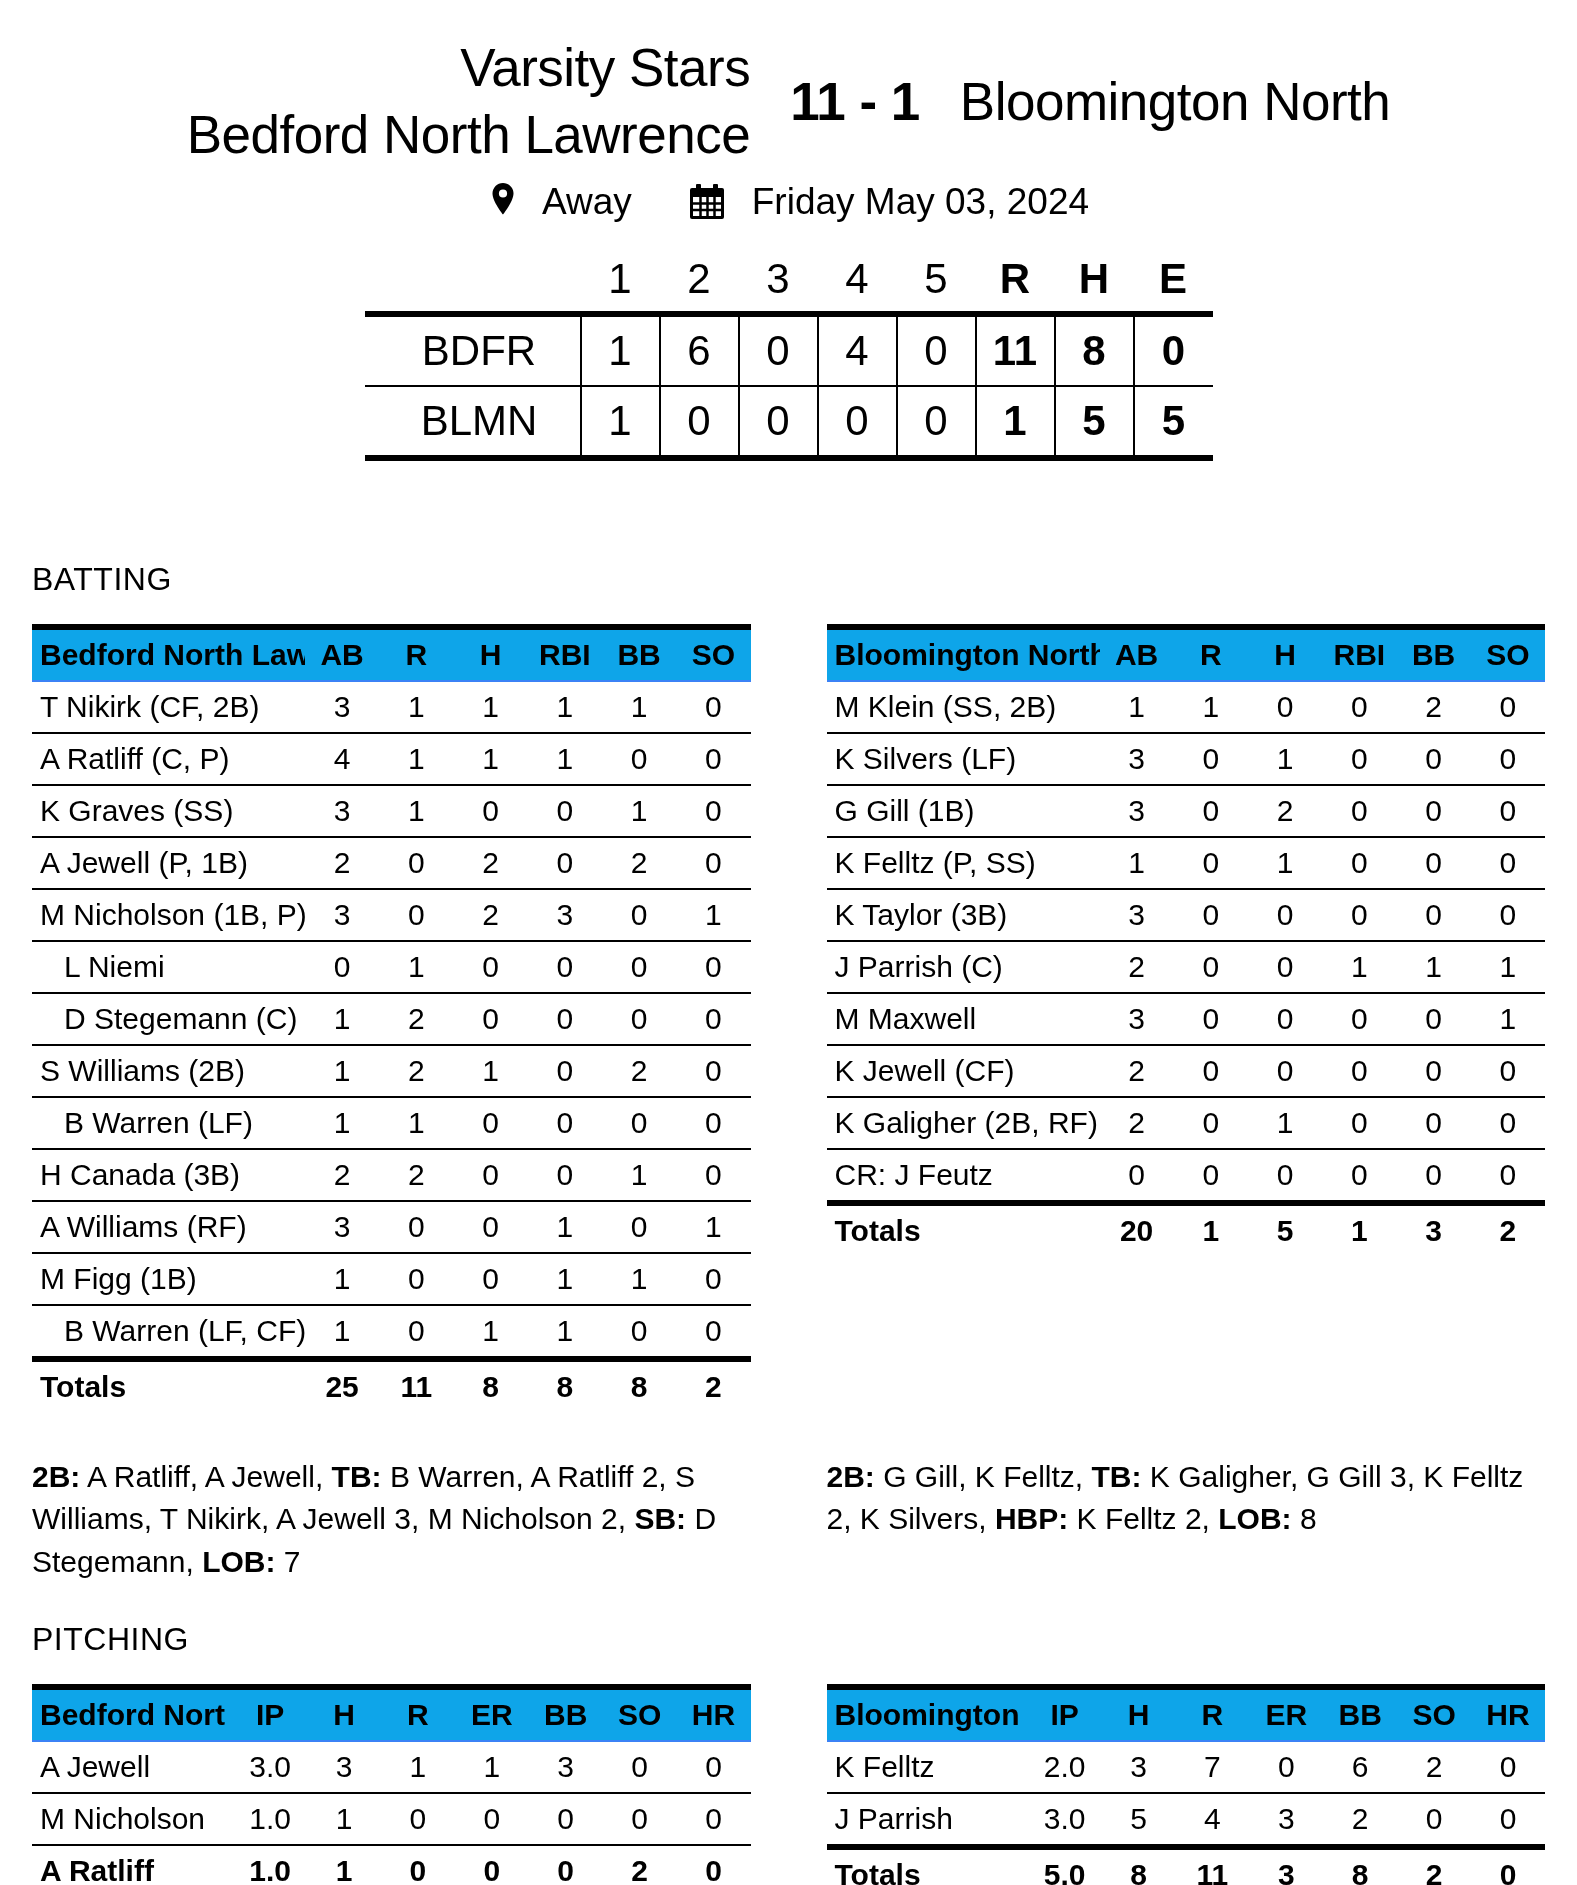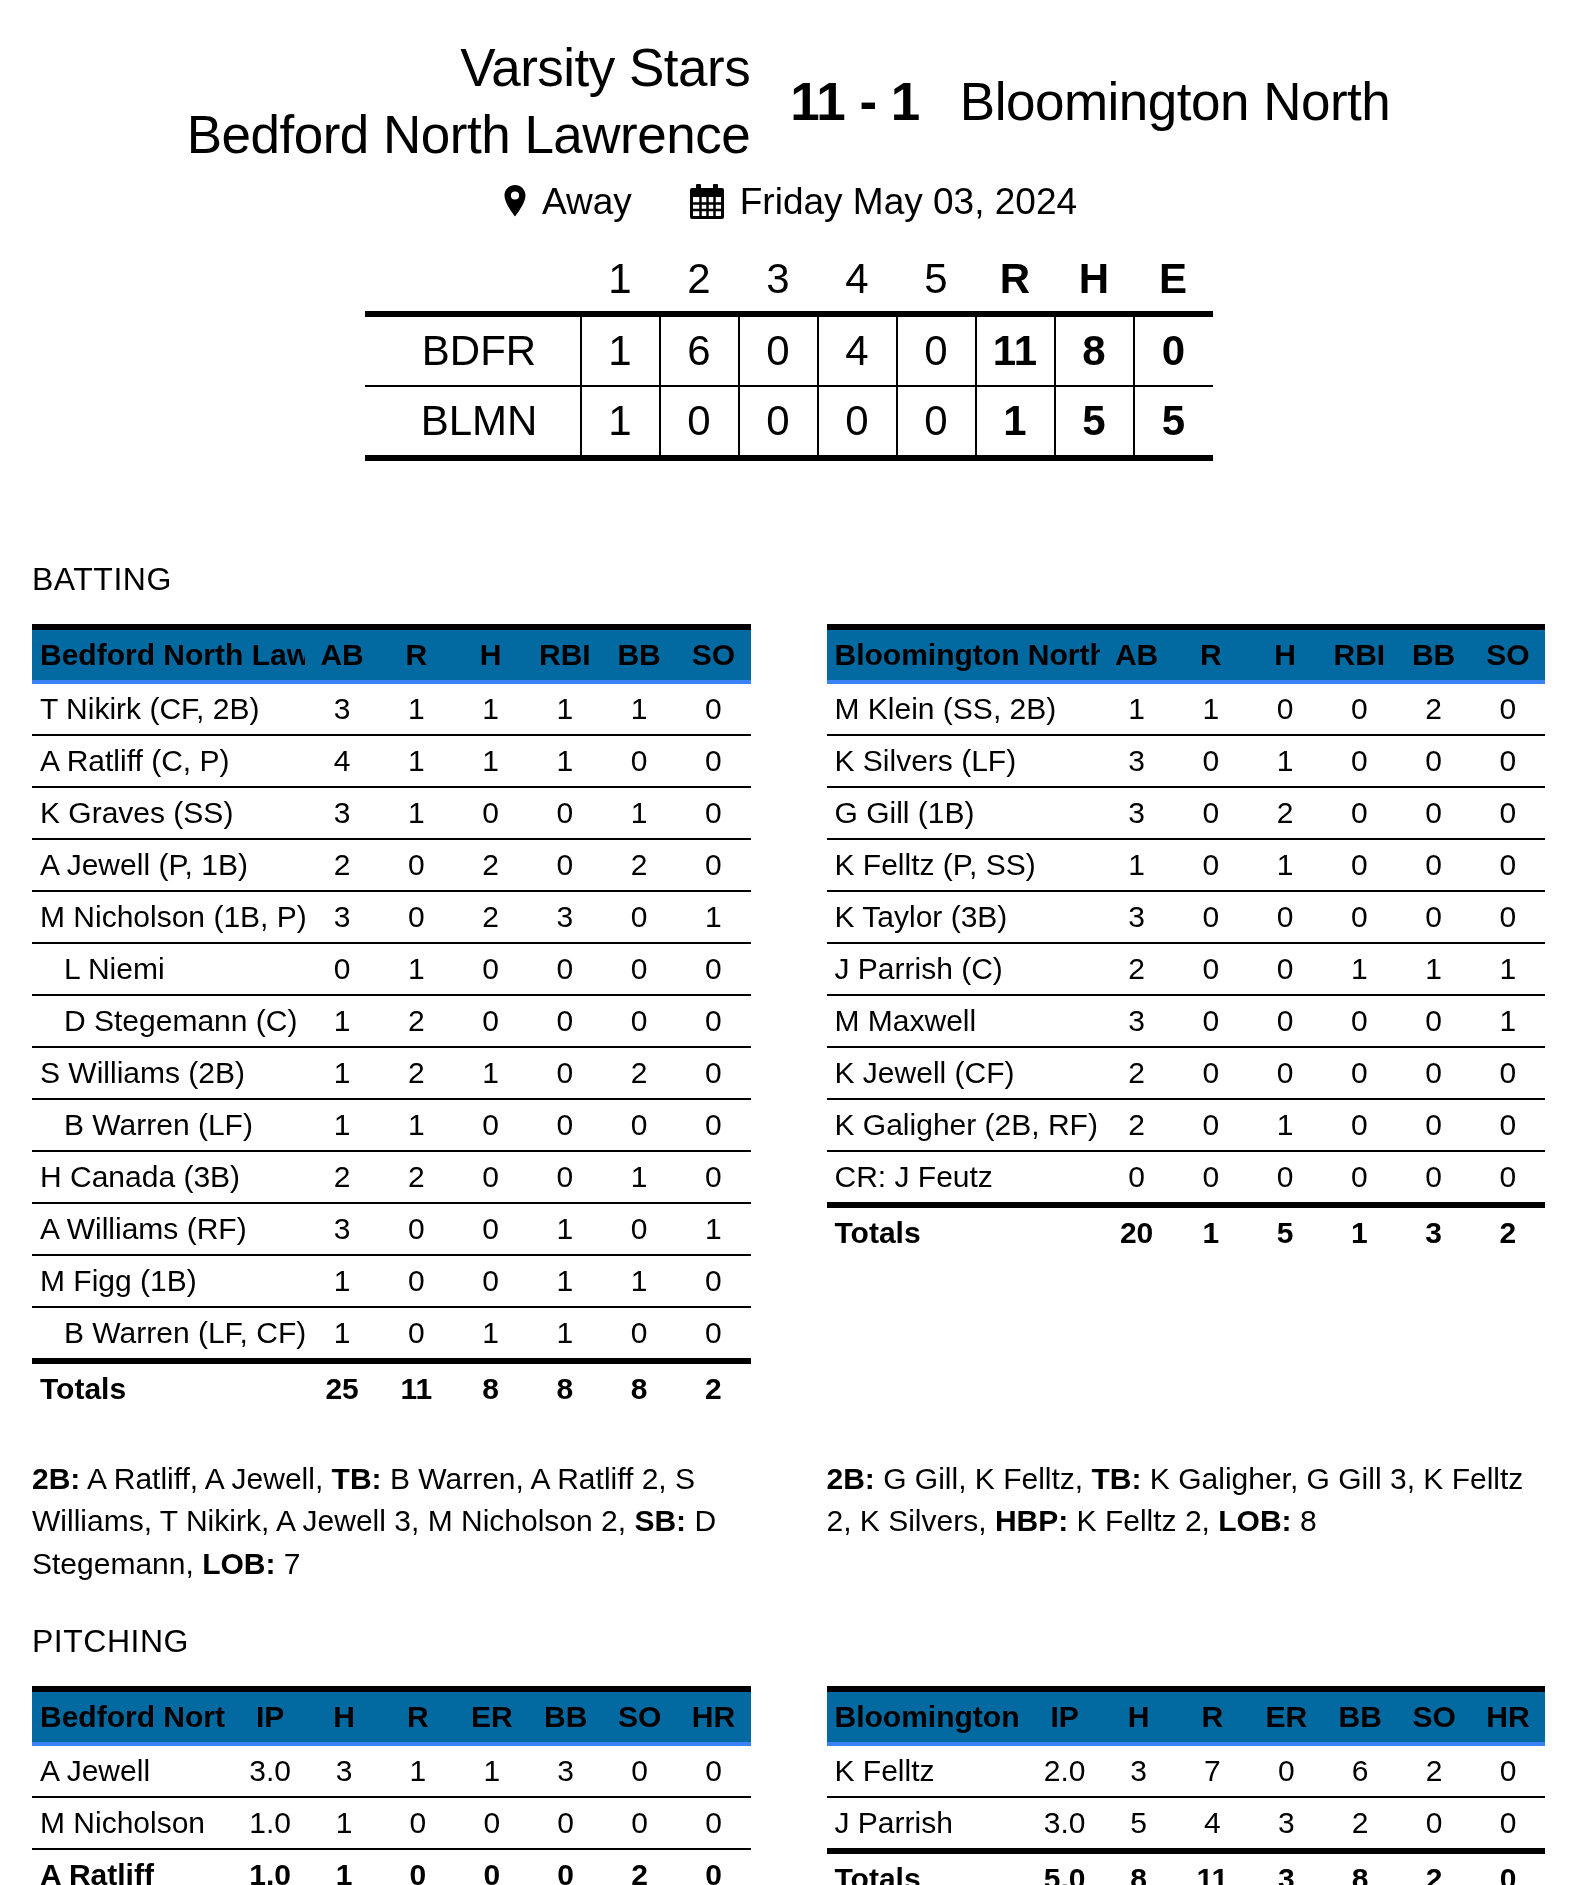--- a/index.html
+++ b/index.html
@@ -6,21 +6,21 @@
   body{font-family:"Liberation Sans", sans-serif; width:1577px;}
   .page{width:1577px; min-height:1885px; box-sizing:border-box; padding:30px 32px 40px;}
 
   
   .title-row{display:flex; justify-content:center; align-items:center; gap:40px; margin-top:4px;}
   .team-name{font-size:53px; line-height:1.27; letter-spacing:-0.5px;}
   .team-name.away{text-align:right;}
   .score{font-size:53px; font-weight:700; white-space:nowrap; letter-spacing:-0.5px;}
 
   .meta-row{display:flex; justify-content:center; align-items:center; gap:54px; margin-top:12px; font-size:37px;}
-  .meta-item{display:flex; align-items:flex-end; gap:12px;}
+  .meta-item{display:flex; align-items:flex-start; gap:24px;}
   .meta-item svg{display:block;}
 
   
   table{border-collapse:collapse;}
   .linescore{table-layout:fixed; width:848px; margin:28px auto 0; font-size:42px;}
   .linescore col.team-col{width:216px;}
   .linescore th,.linescore td{padding:0; text-align:center; font-weight:400; overflow:hidden;}
   .linescore thead th{height:52px; vertical-align:bottom; padding-bottom:8px;}
   .linescore thead tr{border-bottom:6px solid #000;}
   .linescore tbody td{height:68px; vertical-align:middle;}
@@ -34,21 +34,21 @@
   .section-label{font-size:32px; font-weight:400; letter-spacing:0.5px;}
   .section-label.batting-label{margin:100px 0 0 0;}
   .section-label.pitching-label{margin:38px 0 0 0;}
 
   .two-col{display:grid; grid-template-columns:1fr 1fr; column-gap:76px; align-items:start; margin-top:26px;}
 
   
   .stat-table{table-layout:fixed; width:100%; font-size:30px;}
   .stat-table.batting col.name-col{width:38%;}
   .stat-table.pitching col.name-col{width:28%;}
-  .stat-table thead tr{background:#0369a1; border-top:6px solid #000; border-bottom:4px solid #3b82f6;}
+  .stat-table thead tr{background:#0ea5e9; border-top:6px solid #000; border-bottom:2px solid #3b82f6;}
   .stat-table th,.stat-table td{padding:8px 2px; text-align:center; font-weight:400; white-space:nowrap; overflow:hidden;}
   .stat-table th{font-weight:700;}
   .stat-table .name{text-align:left; padding-left:8px;}
   .stat-table tbody tr{border-bottom:2px solid #000;}
   .stat-table tfoot tr{border-top:6px solid #000;}
   .stat-table tr.indent td.name{padding-left:32px;}
   .stat-table tr.bold td{font-weight:700;}
 
   
   .notes{margin:44px 0 0 0; font-size:30px; line-height:1.42;}

